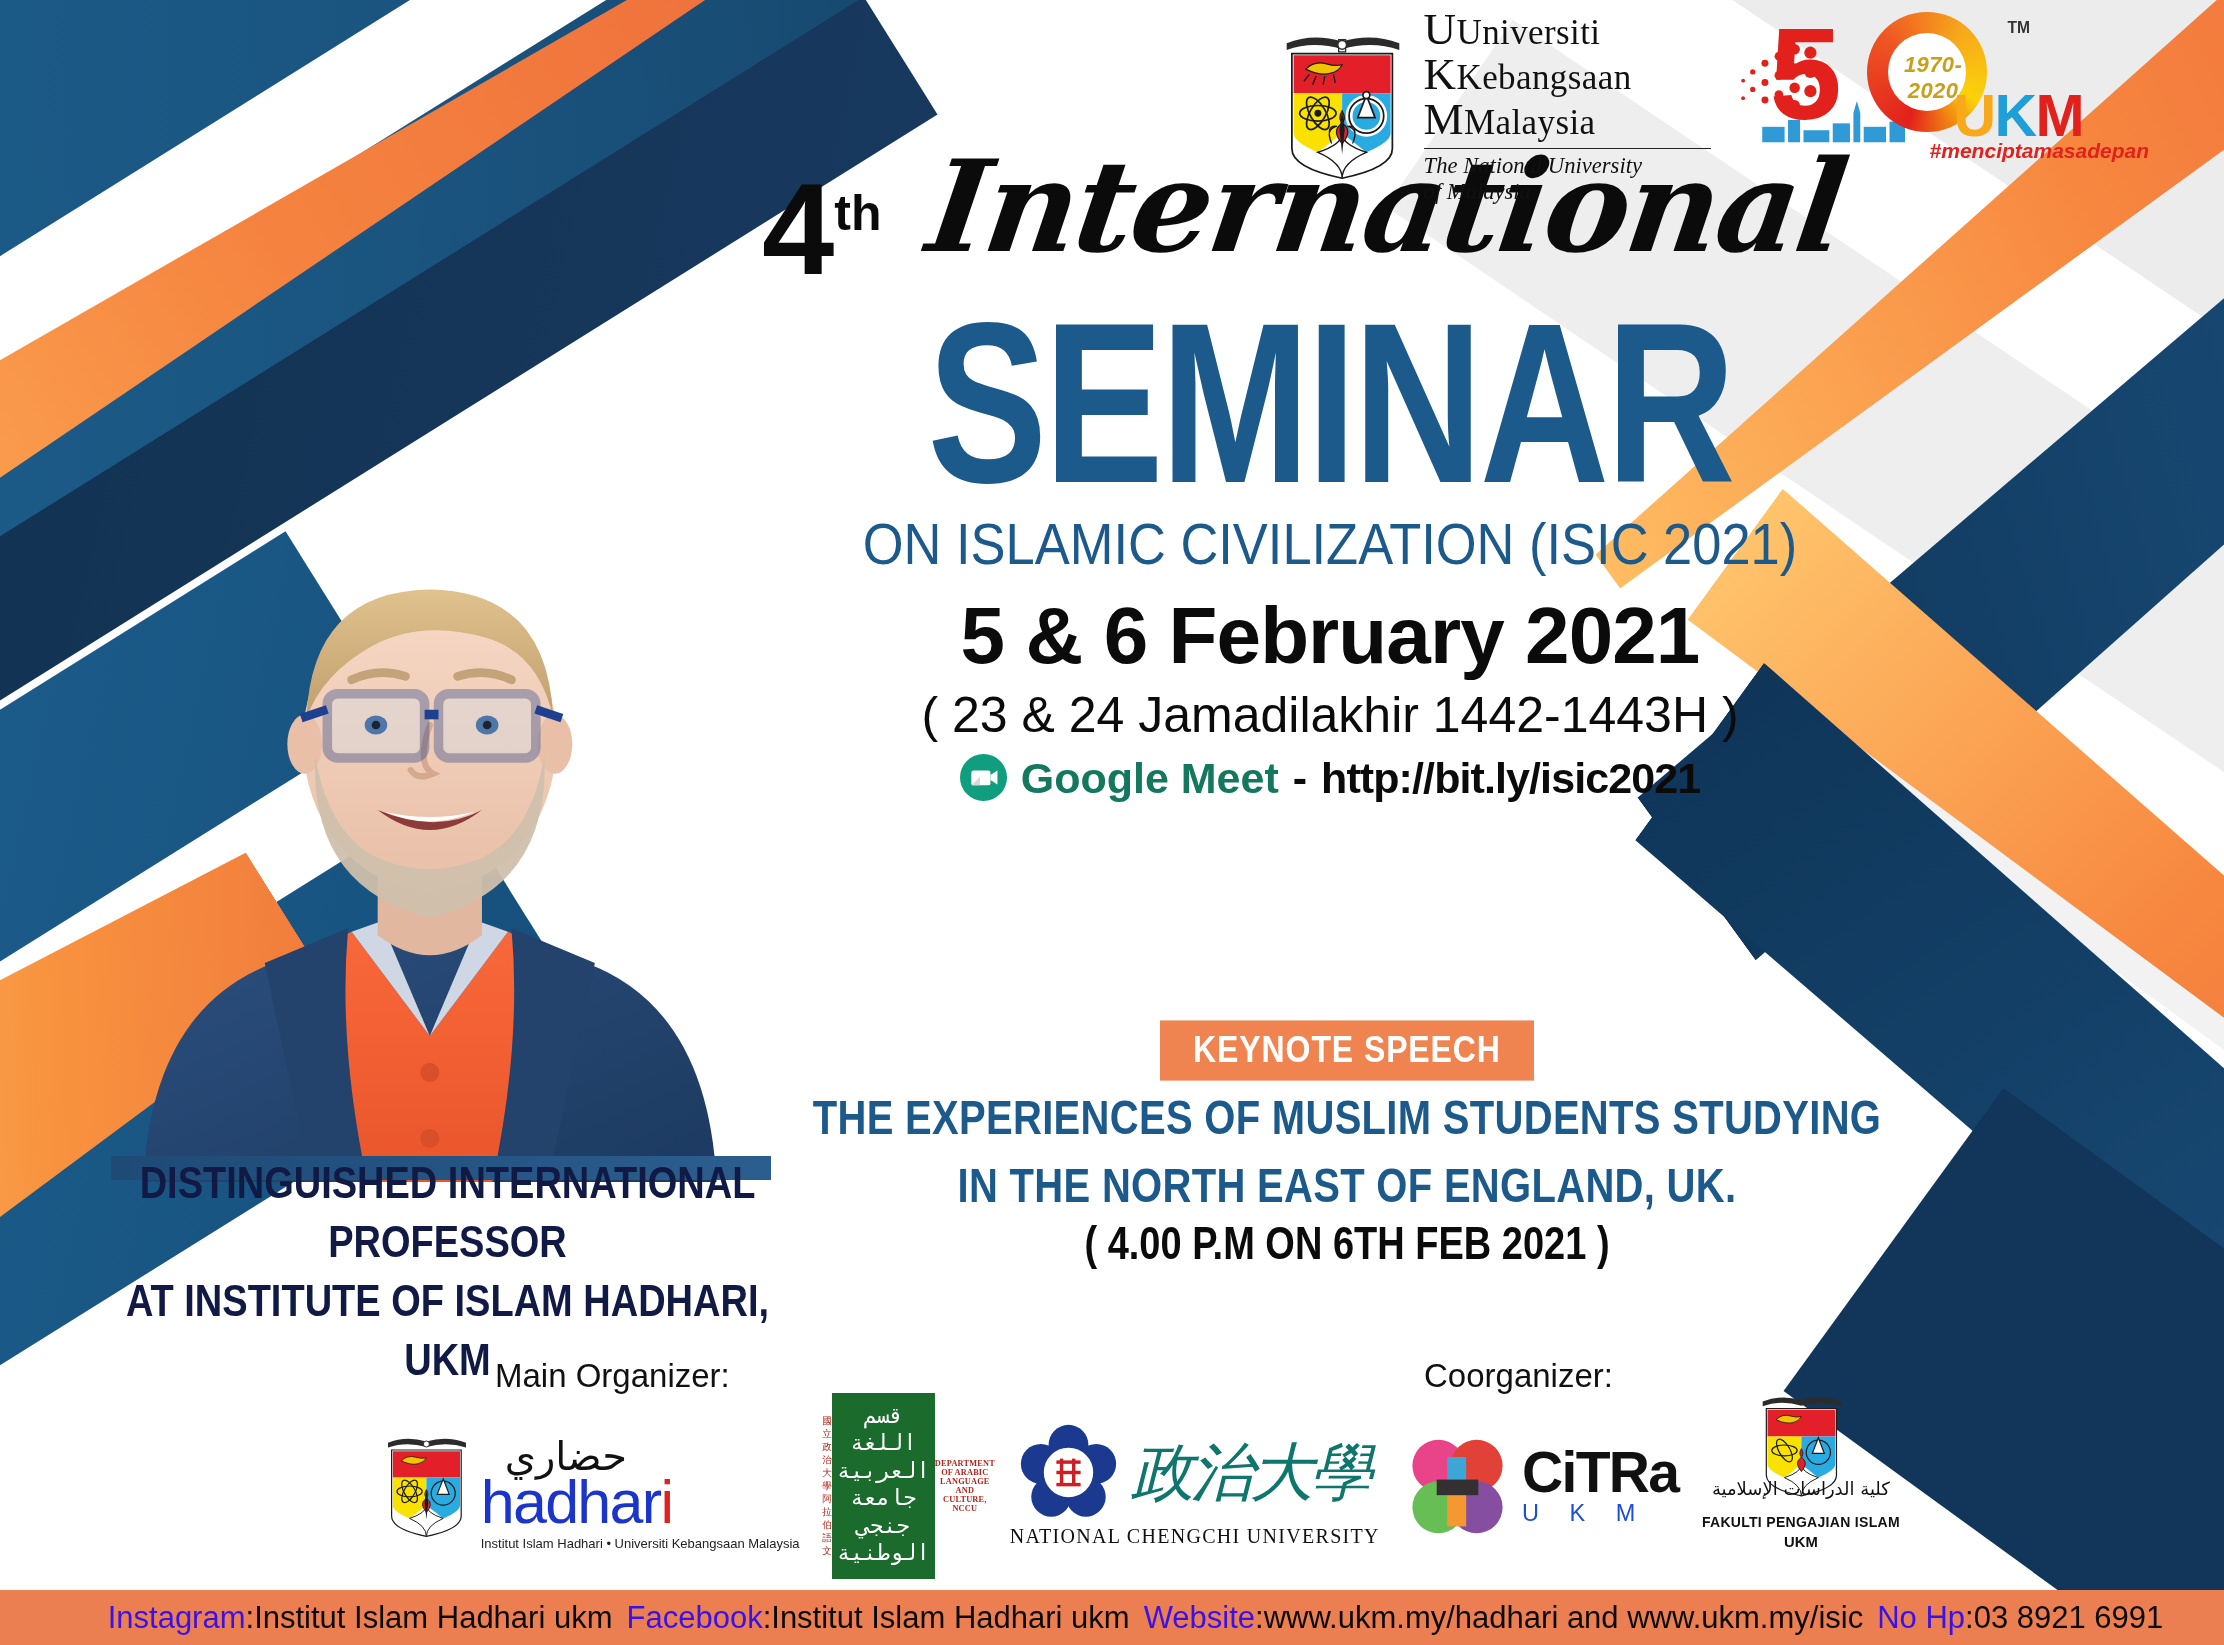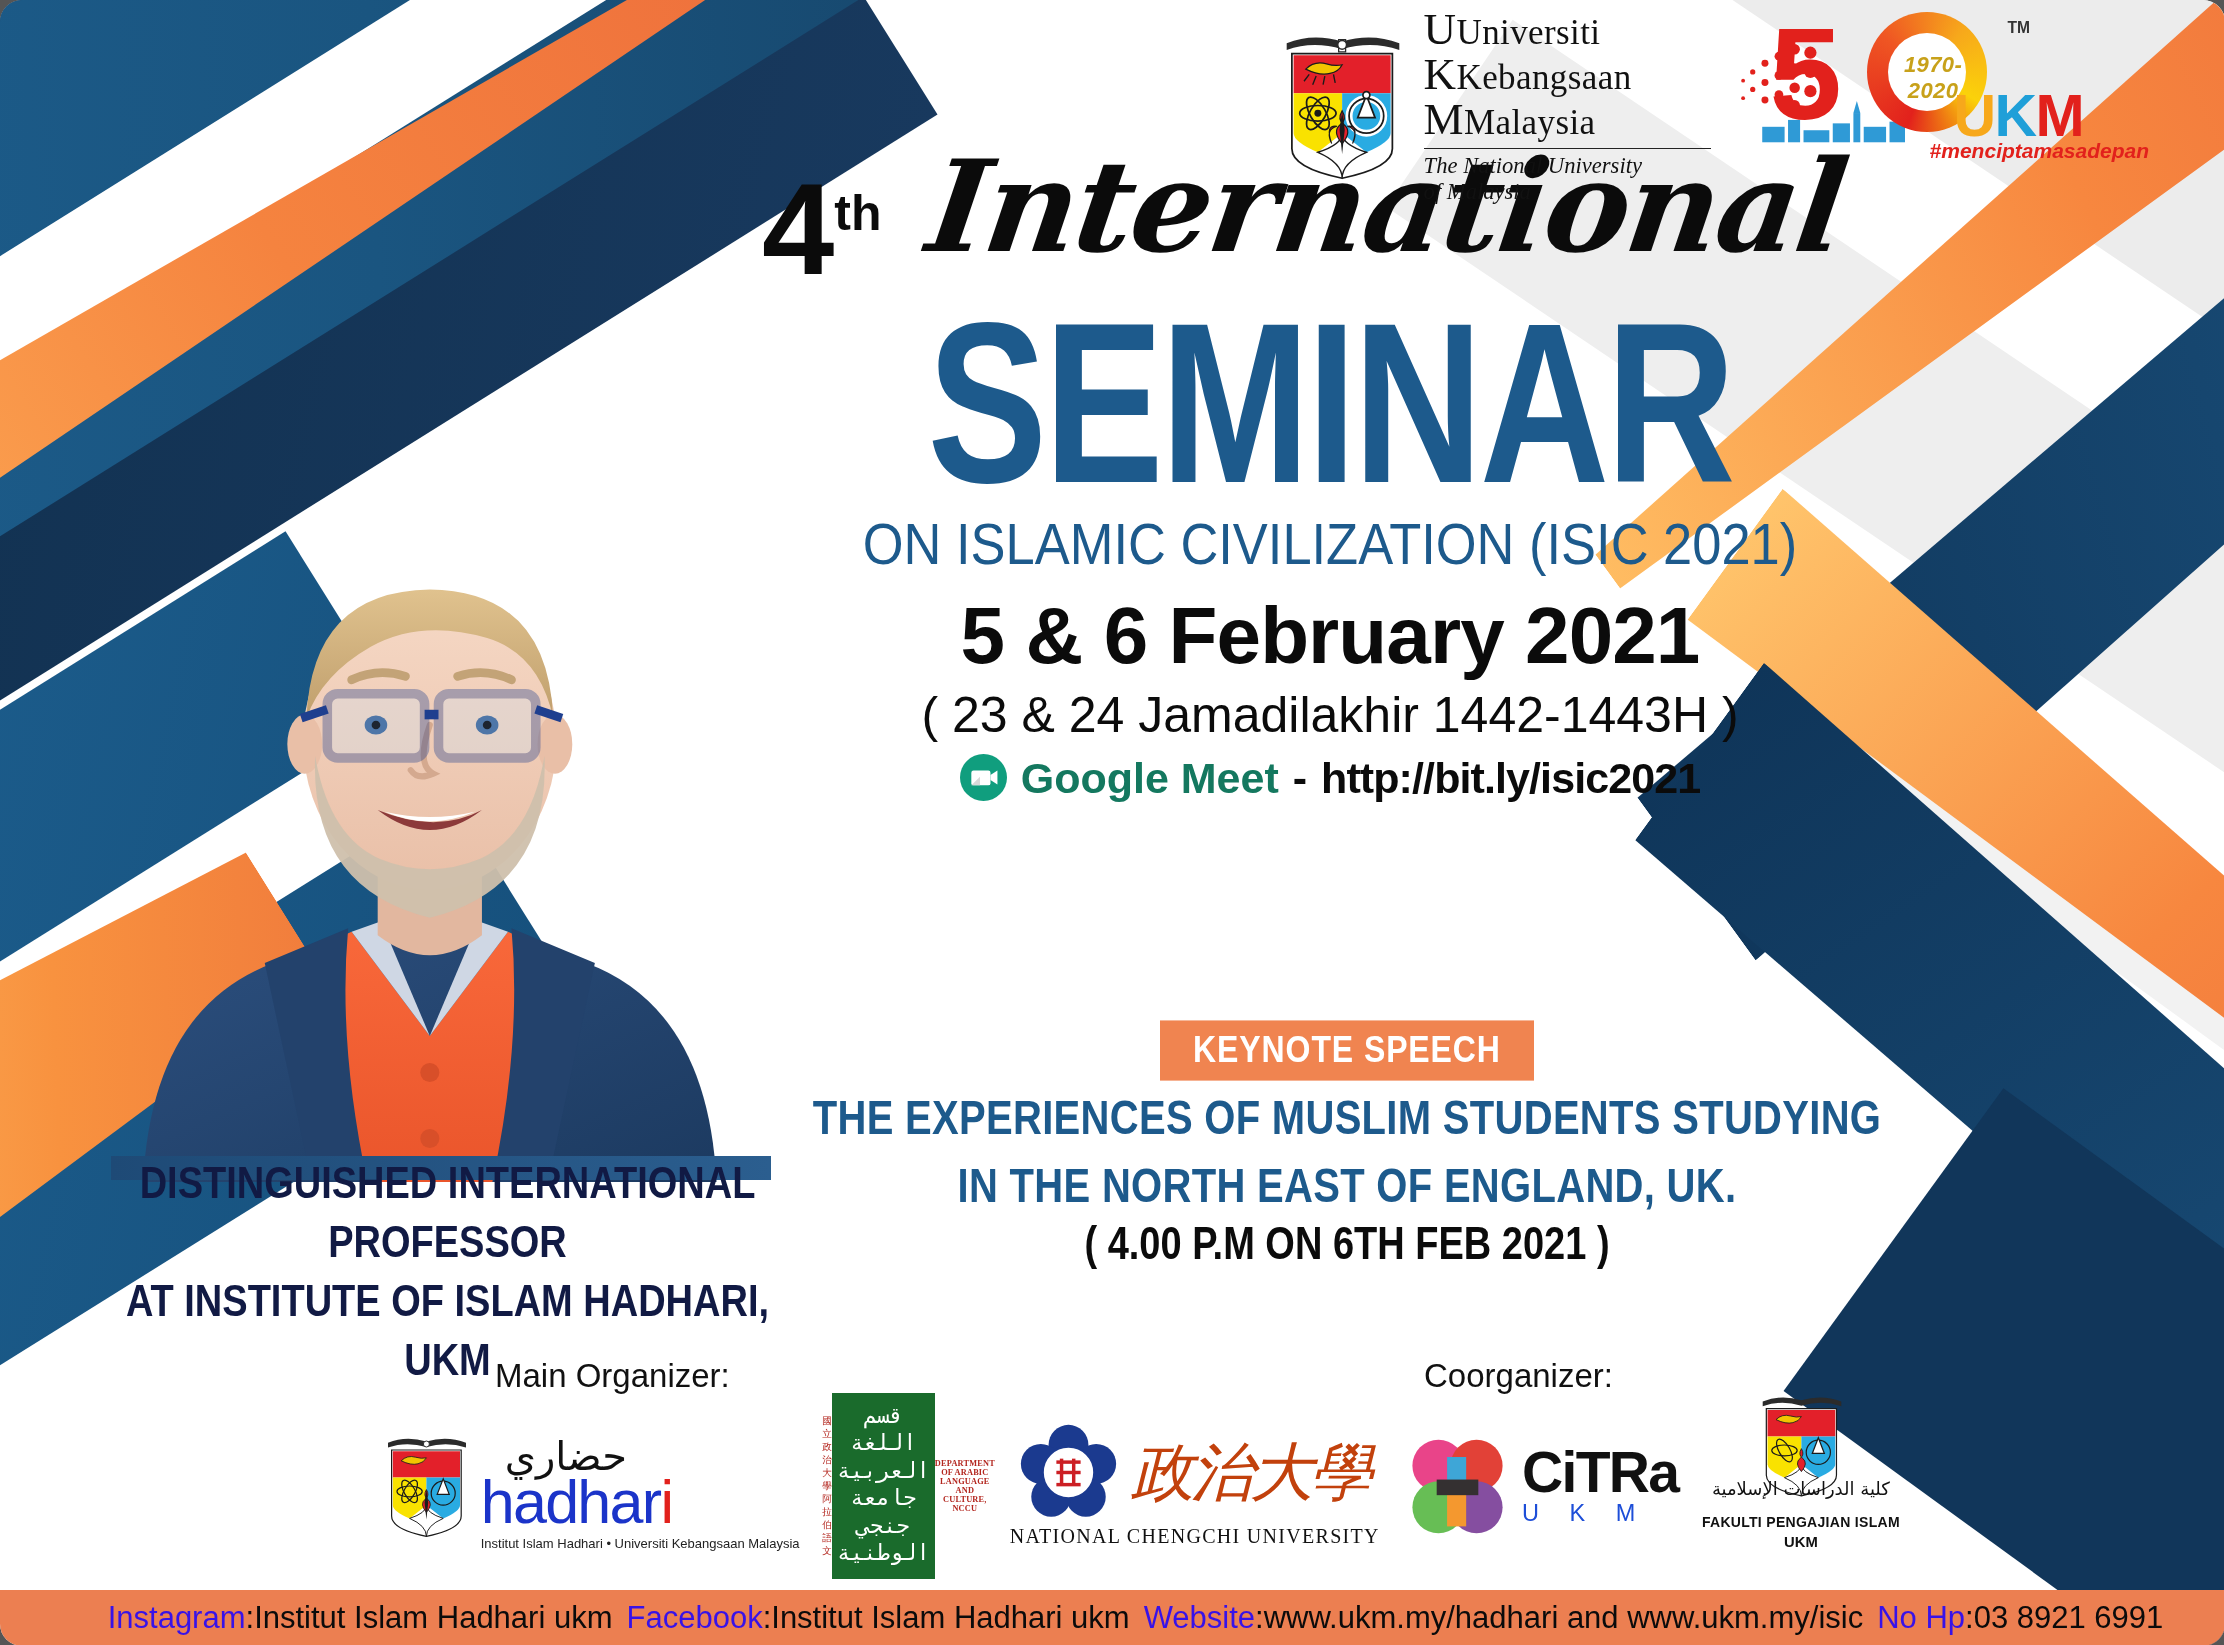--- a/index.html
+++ b/index.html
@@ -3,21 +3,20 @@
 <meta charset="utf-8">
 <style>
   * { margin:0; padding:0; box-sizing:border-box; }
   html,body { background:#555; }
   .poster{
     position:relative;
     width:2225px; height:1646px;
     background:#ffffff;
     overflow:hidden;
     font-family:"Liberation Sans", sans-serif;
-    border-radius:22px;
   }
 
   
   .deco{ position:absolute; pointer-events:none; }
 
   
   .tl-navy{
     left:-539px; top:-487px; width:1304px; height:1025px;
     background:linear-gradient(135deg,#1c3f66 0%,#123252 45%,#18395e 100%);
     transform:rotate(-32deg);
@@ -298,21 +297,21 @@
   }
   .arabdept .cap{
     text-align:center; color:#b3261e; font-family:"Liberation Serif", serif;
     font-weight:bold; font-size:8.3px; padding:4.3px 0; letter-spacing:0.2px;
   }
 
   
   .nccu{ display:flex; flex-direction:column; align-items:center; gap:3.5px; }
   .nccu-top{ display:flex; align-items:center; gap:14px; }
   .nccu-cn{
-    font-family:"DejaVu Serif", serif; font-size:63px; color:#c2410c; line-height:1;
+    font-family:"DejaVu Serif", serif; font-size:63px; color:#0f766e; line-height:1;
     font-style:italic; letter-spacing:-3.5px;
   }
   .nccu-en{
     font-family:"Liberation Serif", serif; font-size:20px; color:#111; letter-spacing:1.3px;
   }
 
   
   .citra{ display:flex; align-items:center; gap:8.7px; }
   .citra-text{ display:flex; flex-direction:column; }
   .citra-word{

